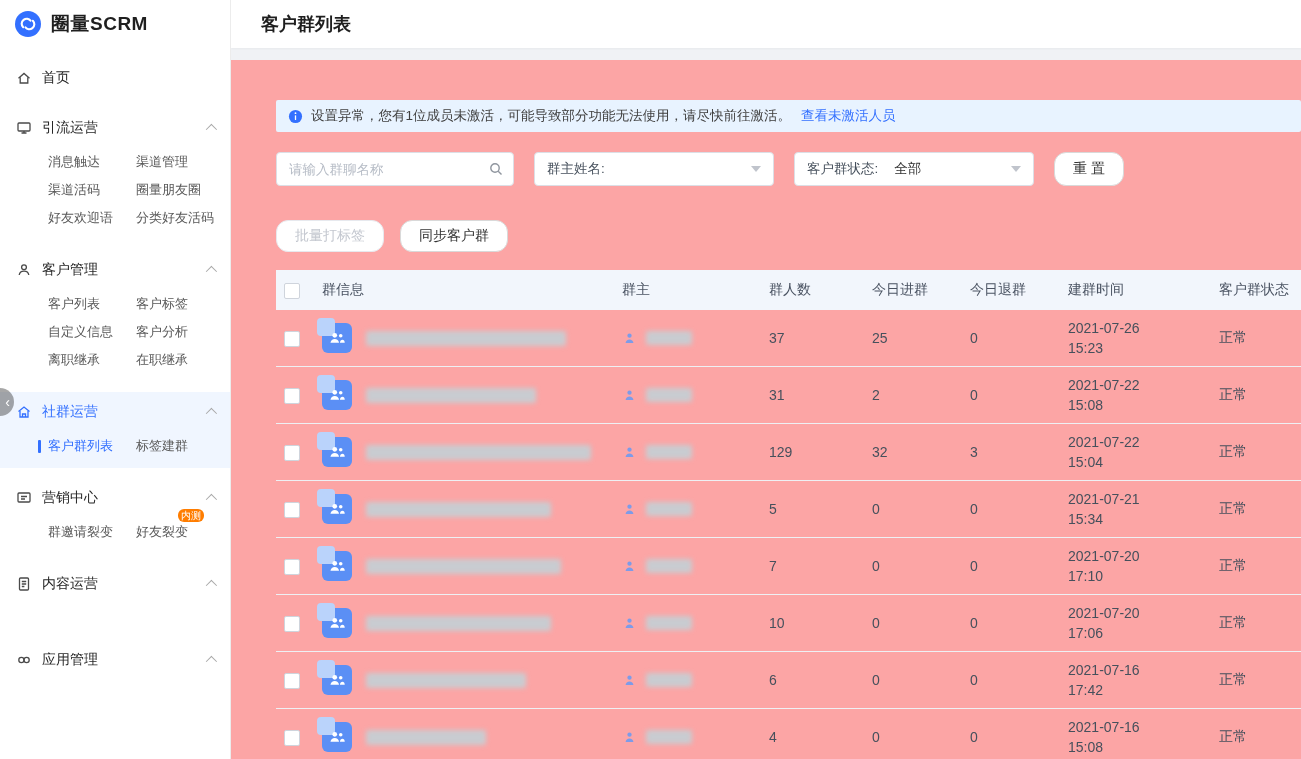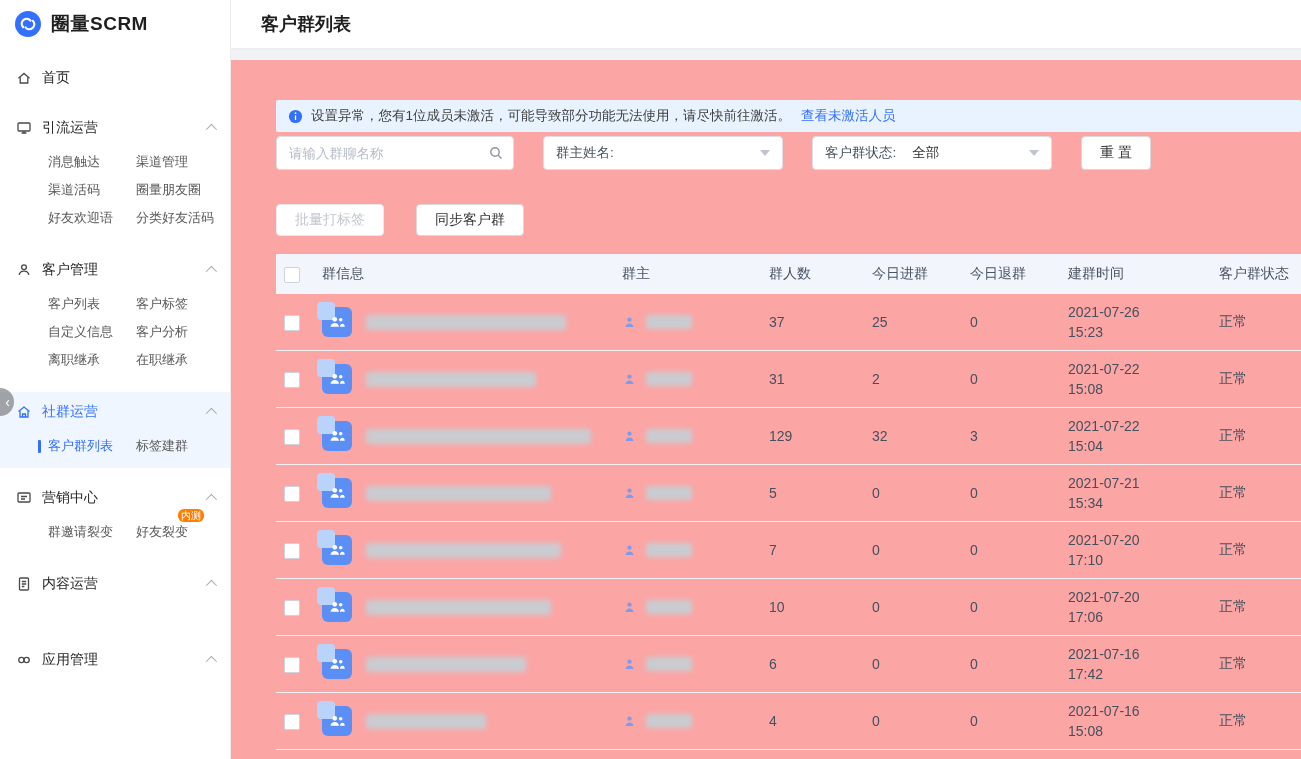--- a/index.html
+++ b/index.html
@@ -39,34 +39,34 @@
   .main{flex:1;display:flex;flex-direction:column;min-width:0}
   .page-header{height:48px;background:#fff;display:flex;align-items:center;padding-left:30px;box-shadow:0 1px 2px rgba(0,0,0,.04)}
   .page-header h1{font-size:18px;font-weight:600;color:#1f1f1f;margin:0}
   .card{flex:1;background:#fca5a5;margin-top:12px;padding:40px 0 12px 45px;overflow:hidden}
 
   .alert{height:32px;background:var(--alert-bg);display:flex;align-items:center;padding:0 12px;font-size:13.5px;color:#404040;border-radius:2px}
   .info-ic{width:15px;height:15px;margin-right:8px;flex:none}
   .info-ic svg{width:15px;height:15px;display:block}
   .alert-link{color:var(--accent);margin-left:10px;text-decoration:none;cursor:pointer}
 
-  .filter-row{display:flex;align-items:center;margin-top:4px;gap:29px}
+  .filter-row{display:flex;align-items:center;margin-top:20px;gap:20px}
   .search-box{position:relative;width:238px;flex:none}
   .search-box input{width:100%;height:34px;border:1px solid #dcdfe6;border-radius:4px;padding:0 32px 0 12px;
       font-size:13.5px;color:#333;outline:none;box-sizing:border-box;font-family:inherit;background:#fff}
   .search-box input::placeholder{color:#b6bcc6}
   .s-icon{position:absolute;right:10px;top:9px;width:16px;height:16px;color:#8f959e;cursor:pointer}
   .s-icon svg{width:16px;height:16px;display:block}
   .select{width:240px;height:34px;border:1px solid #dcdfe6;border-radius:4px;display:flex;align-items:center;
       padding:0 12px;box-sizing:border-box;background:#fff;cursor:pointer;flex:none}
   .sel-label{color:#46505c;font-size:13.5px}
   .sel-value{margin-left:16px;color:#333;font-size:13.5px}
   .caret{margin-left:auto;width:0;height:0;border-left:5px solid transparent;border-right:5px solid transparent;border-top:6px solid #c0c4cc}
-  .btn{height:34px;padding:0 18px;background:#fff;border:1px solid #d9d9d9;border-radius:4px;font-size:14px;color:#333;cursor:pointer;font-family:inherit}
-  .toolbar{margin-top:34px;display:flex;gap:32px}
+  .btn{height:34px;padding:0 18px;background:#fff;border:1px solid #d9d9d9;border-radius:12px;font-size:14px;color:#333;cursor:pointer;font-family:inherit}
+  .toolbar{margin-top:34px;display:flex;gap:16px}
   .toolbar .btn{height:32px}
   .btn.disabled{color:#c3c7cf;border-color:#e7e9ee;cursor:not-allowed}
 
   table.grid{width:100%;border-collapse:collapse;margin-top:18px;table-layout:fixed}
   th{background:var(--th-bg);height:40px;text-align:left;padding:0 0 0 10px;font-size:14px;color:#4a5362;font-weight:400}
   td{height:56px;border-bottom:1px solid #eef0f4;padding:0 0 0 10px;font-size:14px;color:#46505c;vertical-align:middle}
   th.th-cb,td.td-cb{padding-left:8px}
   .cb{display:inline-block;width:14px;height:14px;border:1px solid #cfd4dc;border-radius:2px;background:#fff;vertical-align:middle;cursor:pointer}
   .gcell{display:flex;align-items:center}
   .avatar{position:relative;z-index:0;width:30px;height:30px;border-radius:6px;background:var(--avatar);flex:none;

